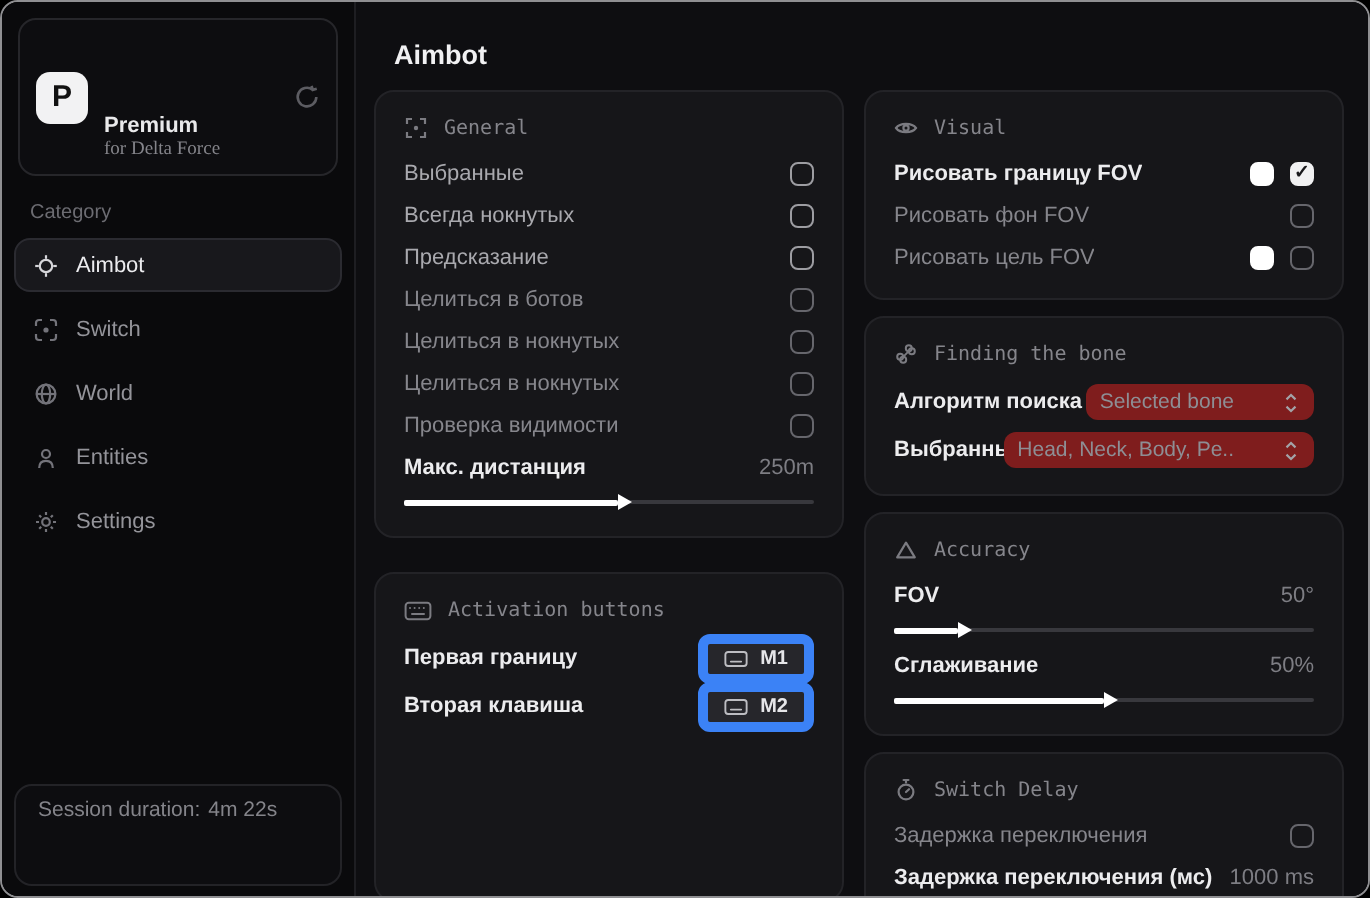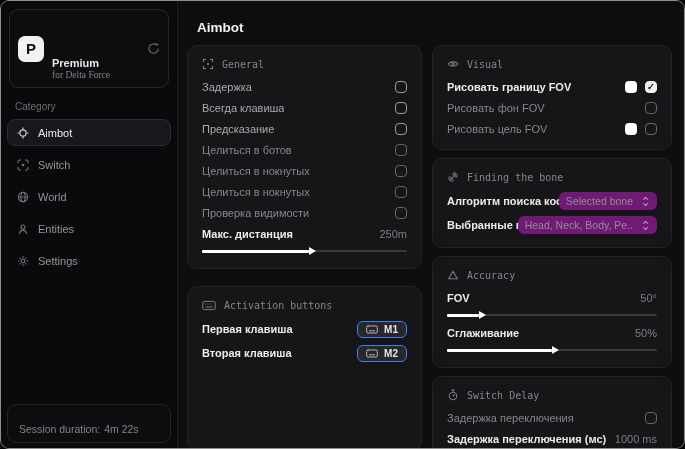--- a/index.html
+++ b/index.html
@@ -17,21 +17,21 @@
   .brand-sub{font-size:9.5px;color:#84848a;line-height:1.25;font-family:Liberation Serif, serif;}
   .brand .refresh{margin-left:auto;color:#5c5c62;display:flex;}
   .category{margin:13px 14px 7px;font-size:10px;color:#6c6c72;}
   .nav{padding:0 6px;}
   .nav-item{display:flex;align-items:center;gap:9px;height:25px;padding:0 9px;margin-bottom:5px;
     border:1px solid transparent;border-radius:8px;font-size:11px;color:#94949a;cursor:default;}
   .nav-item .nicon{display:flex;color:#73737a;}
   .nav-item.active{background:#18181c;border-color:#2b2b31;color:#ebebee;}
   .nav-item.active .nicon{color:#d6d6da;}
   .session{position:absolute;left:6px;right:6px;bottom:5px;height:24px;border:1px solid #232327;
-    border-radius:9px;background:#0d0d10;display:flex;align-items:flex-end;padding:6px 11px 7px;
+    border-radius:9px;background:#0d0d10;display:flex;align-items:flex-start;padding:6px 11px 19px;
     font-size:10.5px;color:#84848a;gap:4px;}
   
   .main{position:absolute;left:177px;top:0;right:0;bottom:0;background:#0e0e11;}
   .page-title{position:absolute;left:19px;top:19px;margin:0;font-size:13.5px;font-weight:bold;color:#f1f1f3;}
   .col{position:absolute;top:44px;}
   .col-left{left:9px;width:235px;}
   .col-right{left:254px;width:240px;}
   .panel{background:#161619;border:1px solid #232327;border-radius:10px;padding:10px 14px;margin-bottom:8px;box-sizing:border-box;}
   .panel.grow{min-height:165px;}
   .panel.gap-big{margin-top:17px;}
@@ -54,25 +54,25 @@
   .cb .tick{display:none;color:#1a1a1d;font-size:9.5px;font-weight:bold;line-height:1;}
   .cb.on .tick{display:block;}
   .swatch{width:12px;height:12px;border-radius:4px;background:#fff;flex:0 0 auto;}
   
   .slider{position:relative;height:10px;margin:2px 0 2px;}
   .track{position:absolute;left:0;right:0;top:4px;height:2px;background:#38383d;border-radius:1px;}
   .fill{position:absolute;left:0;top:3.5px;height:3px;background:#fff;border-radius:1px;}
   .fill::after{content:"";position:absolute;right:-7px;top:-3px;width:0;height:0;
     border-left:7px solid #fff;border-top:4.5px solid transparent;border-bottom:4.5px solid transparent;}
   
-  .keybadge{display:flex;align-items:center;gap:6px;background:#26262b;border:1px solid #3b82f6;
+  .keybadge{display:flex;align-items:center;gap:6px;background:#26262b;border:5px solid #3b82f6;
     border-radius:6px;padding:2px 8px;font-size:10px;font-weight:bold;color:#e6e6e9;}
   .keybadge .kicon{display:flex;color:#bdbdc2;}
   
-  .dropdown{display:flex;align-items:center;gap:8px;background:#701a75;border-radius:6px;
+  .dropdown{display:flex;align-items:center;gap:24px;background:#7f1d1d;border-radius:6px;
     padding:3px 7px;font-size:10.5px;color:#8e8e94;white-space:nowrap;}
   .dropdown .dicon{display:flex;color:#a3a3a8;}
   svg{display:block;}
 </style>
 </head>
 <body>
 
 <div class="window">
 
   <aside class="sidebar">
@@ -166,25 +166,25 @@
                 <path d="M8 1.5h2.5V4"></path>
                 <path d="M10.5 8v2.5H8"></path>
                 <path d="M4 10.5H1.5V8"></path>
               <circle cx="6" cy="6" r="1.1" fill="currentColor" stroke="none"></circle>
             </svg>
           </span>
           <span>General</span>
         </div>
 
         <div class="row">
-            <span class="lab t2">Задержка</span>
+            <span class="lab t2">Выбранные</span>
             <span class="cb"></span>
           </div>
         <div class="row">
-            <span class="lab t2">Всегда клавиша</span>
+            <span class="lab t2">Всегда нокнутых</span>
             <span class="cb"></span>
           </div>
         <div class="row">
             <span class="lab t2">Предсказание</span>
             <span class="cb"></span>
           </div>
         <div class="row">
             <span class="lab t3">Целиться в ботов</span>
             <span class="cb dim"></span>
           </div>
@@ -216,21 +216,21 @@
           <span class="picon">
             <svg width="14" height="11" viewBox="0 0 14 11" fill="none" stroke="currentColor" stroke-width="1" stroke-linecap="round">
               <rect x="0.8" y="1.4" width="12.4" height="8.2" rx="1.6"></rect>
               <path d="M3 4h.01M5.3 4h.01M7.6 4h.01M9.9 4h.01M4 7h6"></path>
             </svg>
           </span>
           <span>Activation buttons</span>
         </div>
 
         <div class="row h22">
-          <span class="lab bright">Первая клавиша</span>
+          <span class="lab bright">Первая границу</span>
           <span class="keybadge">
             <span class="kicon">
               <svg width="12" height="9" viewBox="0 0 14 10" fill="none" stroke="currentColor" stroke-width="1.1" stroke-linecap="round">
                 <rect x="0.8" y="0.9" width="12.4" height="8.2" rx="1.6"></rect>
                   <path d="M4 6.5h6"></path>
               </svg>
             </span>
             <span>M1</span>
           </span>
         </div>

